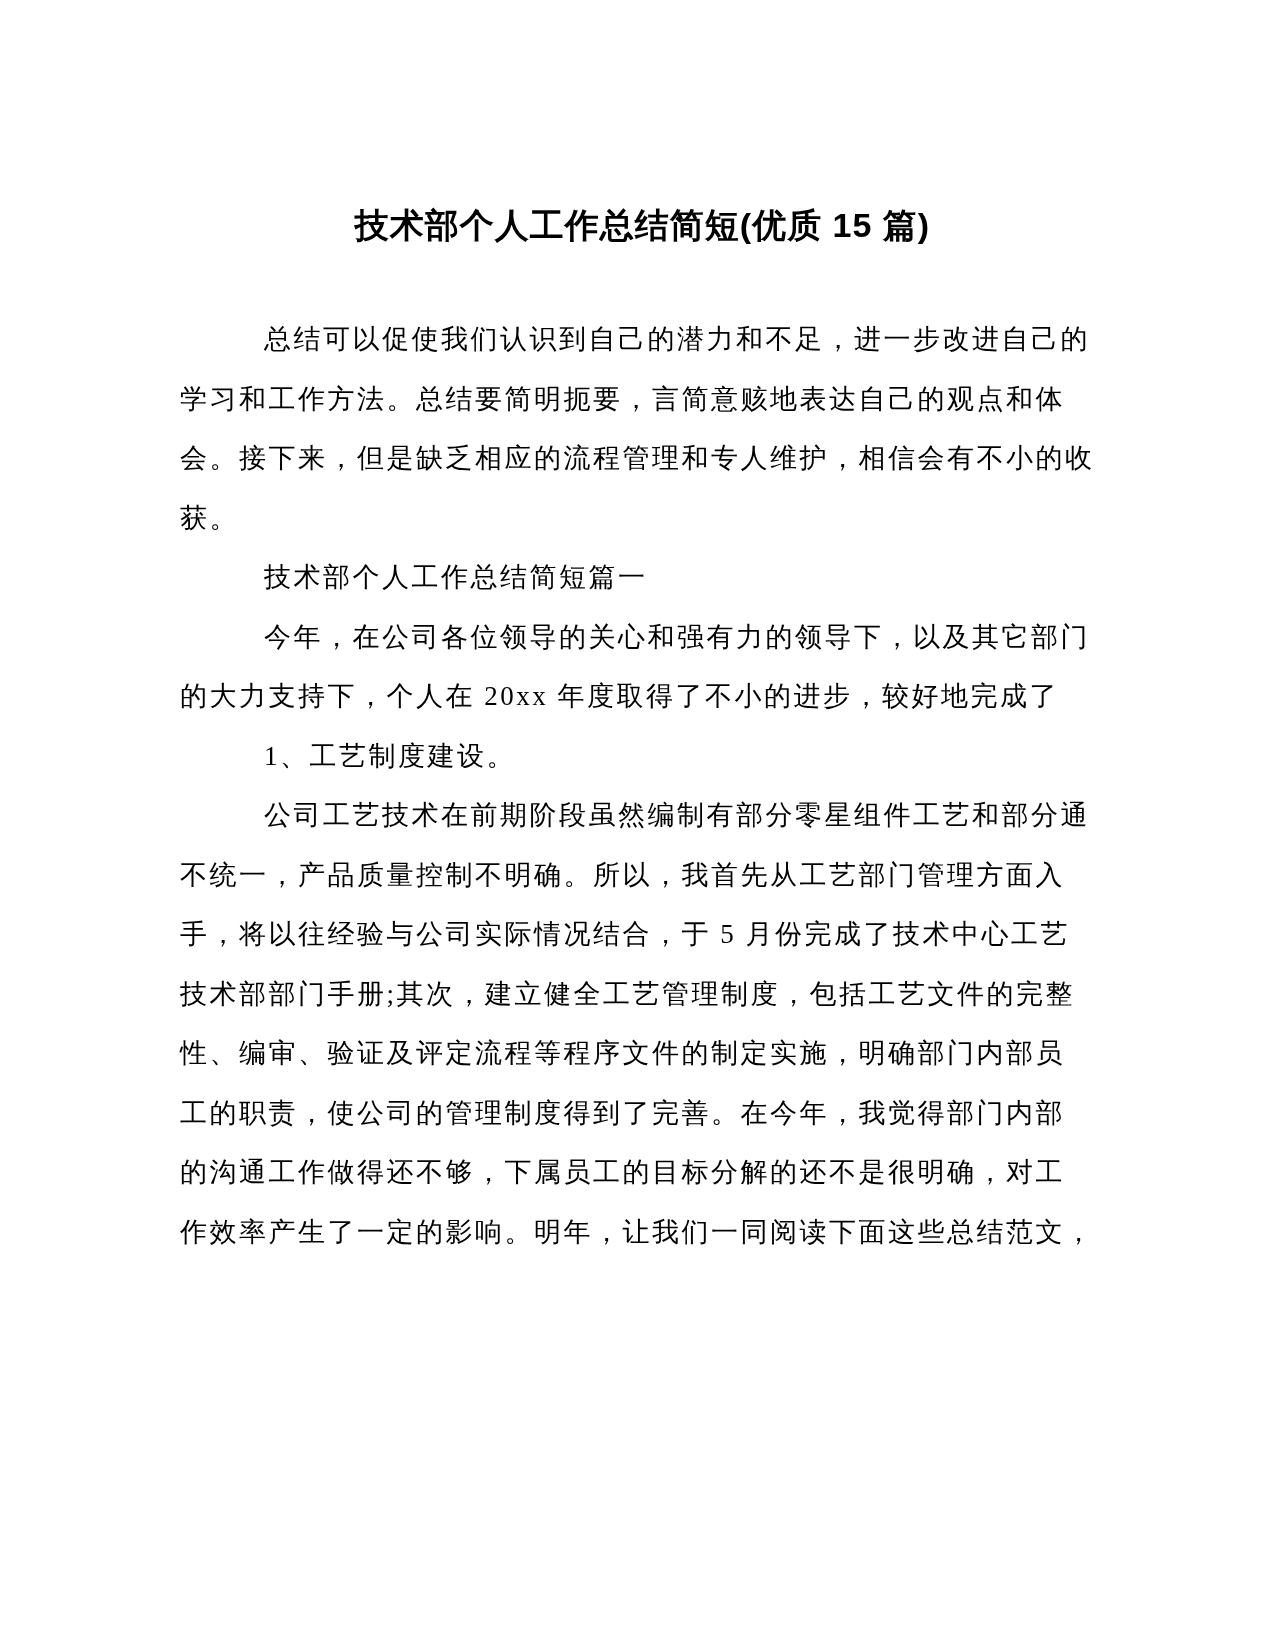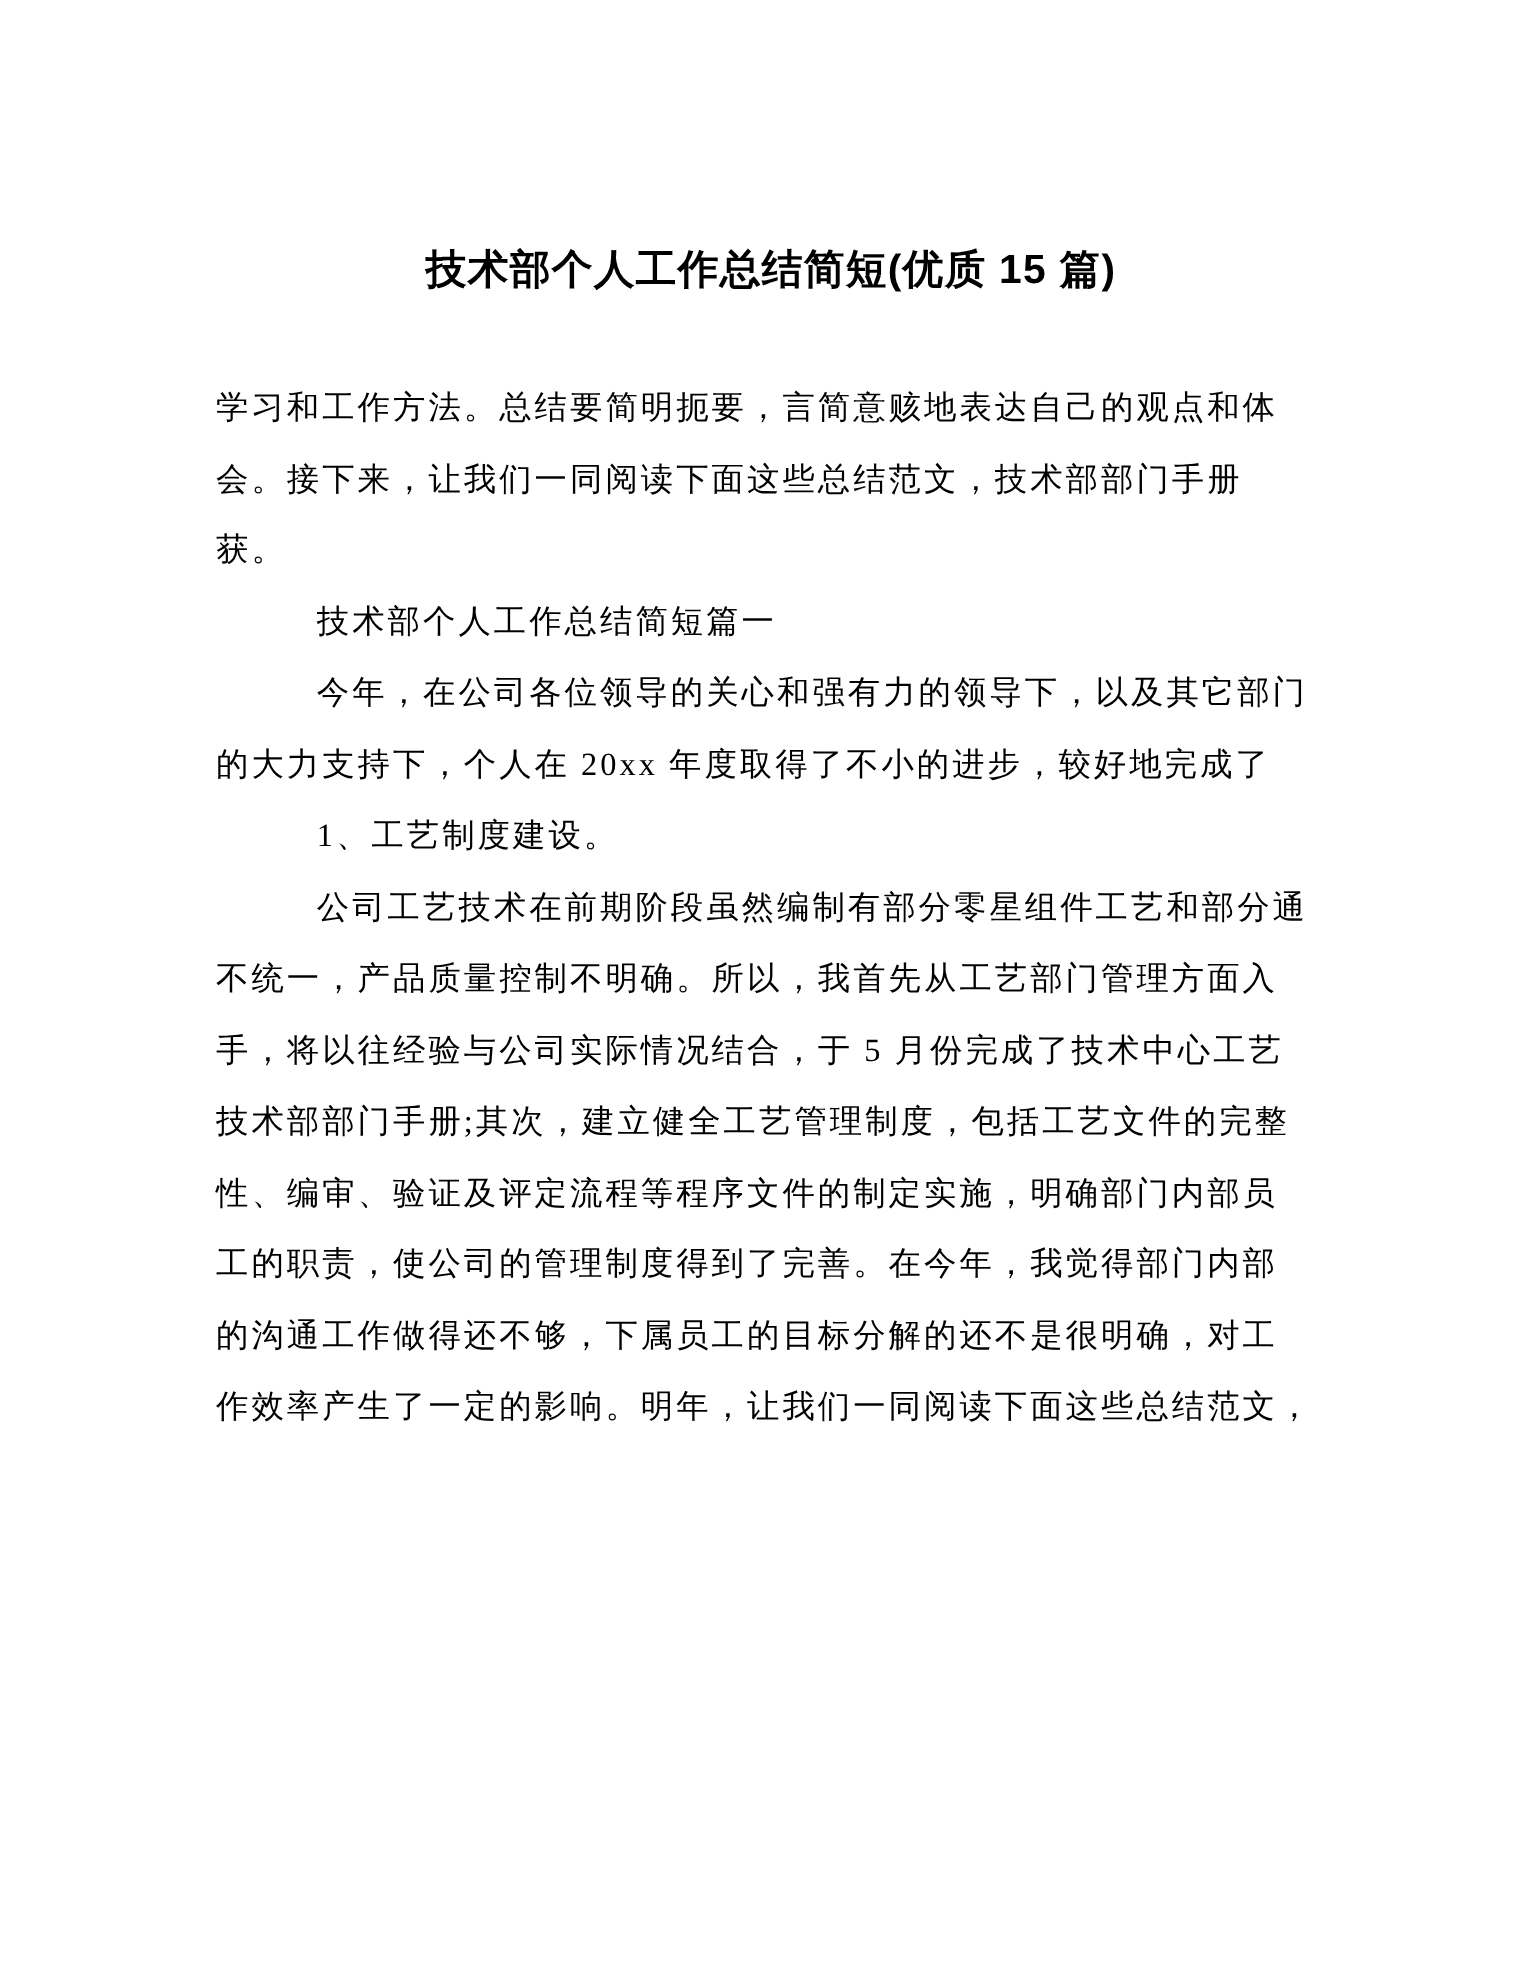--- a/index.html
+++ b/index.html
@@ -46,22 +46,23 @@
 <body>
 
 <div class="page">
   <div class="content">
 
     <h1 class="title">技术部个人工作总结简短(优质 15 篇)</h1>
 
     <div class="body">
 
       <p class="para">
+        <span class="line first">总结可以促使我们认识到自己的潜力和不足，进一步改进自己的</span>
         <span class="line">学习和工作方法。总结要简明扼要，言简意赅地表达自己的观点和体</span>
-        <span class="line">会。接下来，让我们一同阅读下面这些总结范文，技术部部门手册</span>
+        <span class="line">会。接下来，但是缺乏相应的流程管理和专人维护，相信会有不小的收</span>
         <span class="line">获。</span>
       </p>
 
       <p class="para">
         <span class="line first">技术部个人工作总结简短篇一</span>
       </p>
 
       <p class="para">
         <span class="line first">今年，在公司各位领导的关心和强有力的领导下，以及其它部门</span>
         <span class="line">的大力支持下，个人在 20xx 年度取得了不小的进步，较好地完成了</span>

